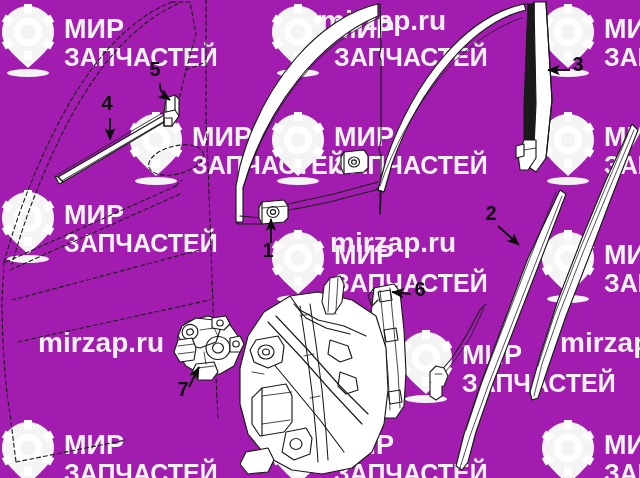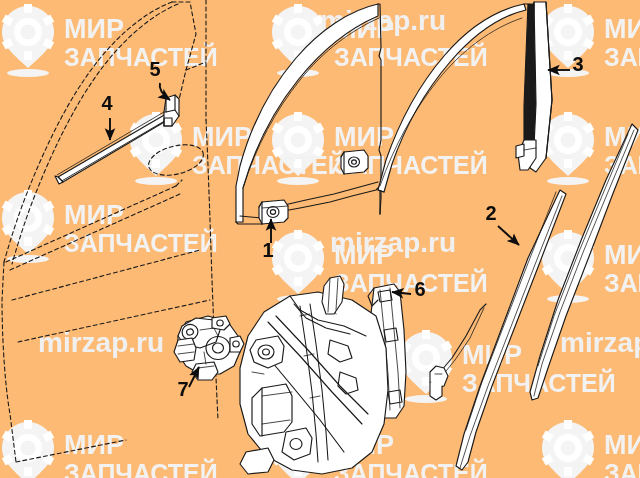--- a/index.html
+++ b/index.html
@@ -1,20 +1,20 @@
 <!DOCTYPE html>
 <html><head>
 <meta charset="utf-8">
 <style>
   html,body{margin:0;padding:0;background:#fff;}
   body{
     font-family:"Liberation Sans", sans-serif;
     width:640px;height:478px;overflow:hidden;position:relative;
   }
-  #diagram-root{position:relative;width:640px;height:478px;background:#fdba74;overflow:hidden;}
+  #diagram-root{position:relative;width:640px;height:478px;background:#a21caf;overflow:hidden;}
   .layer{position:absolute;top:0;left:0;width:640px;height:478px;}
   #watermark-layer{z-index:1;pointer-events:none;}
   #parts-layer{z-index:2;}
   #callout-layer{z-index:3;}
 </style>
 </head>
 <body>
 
 <div id="diagram-root">
 

